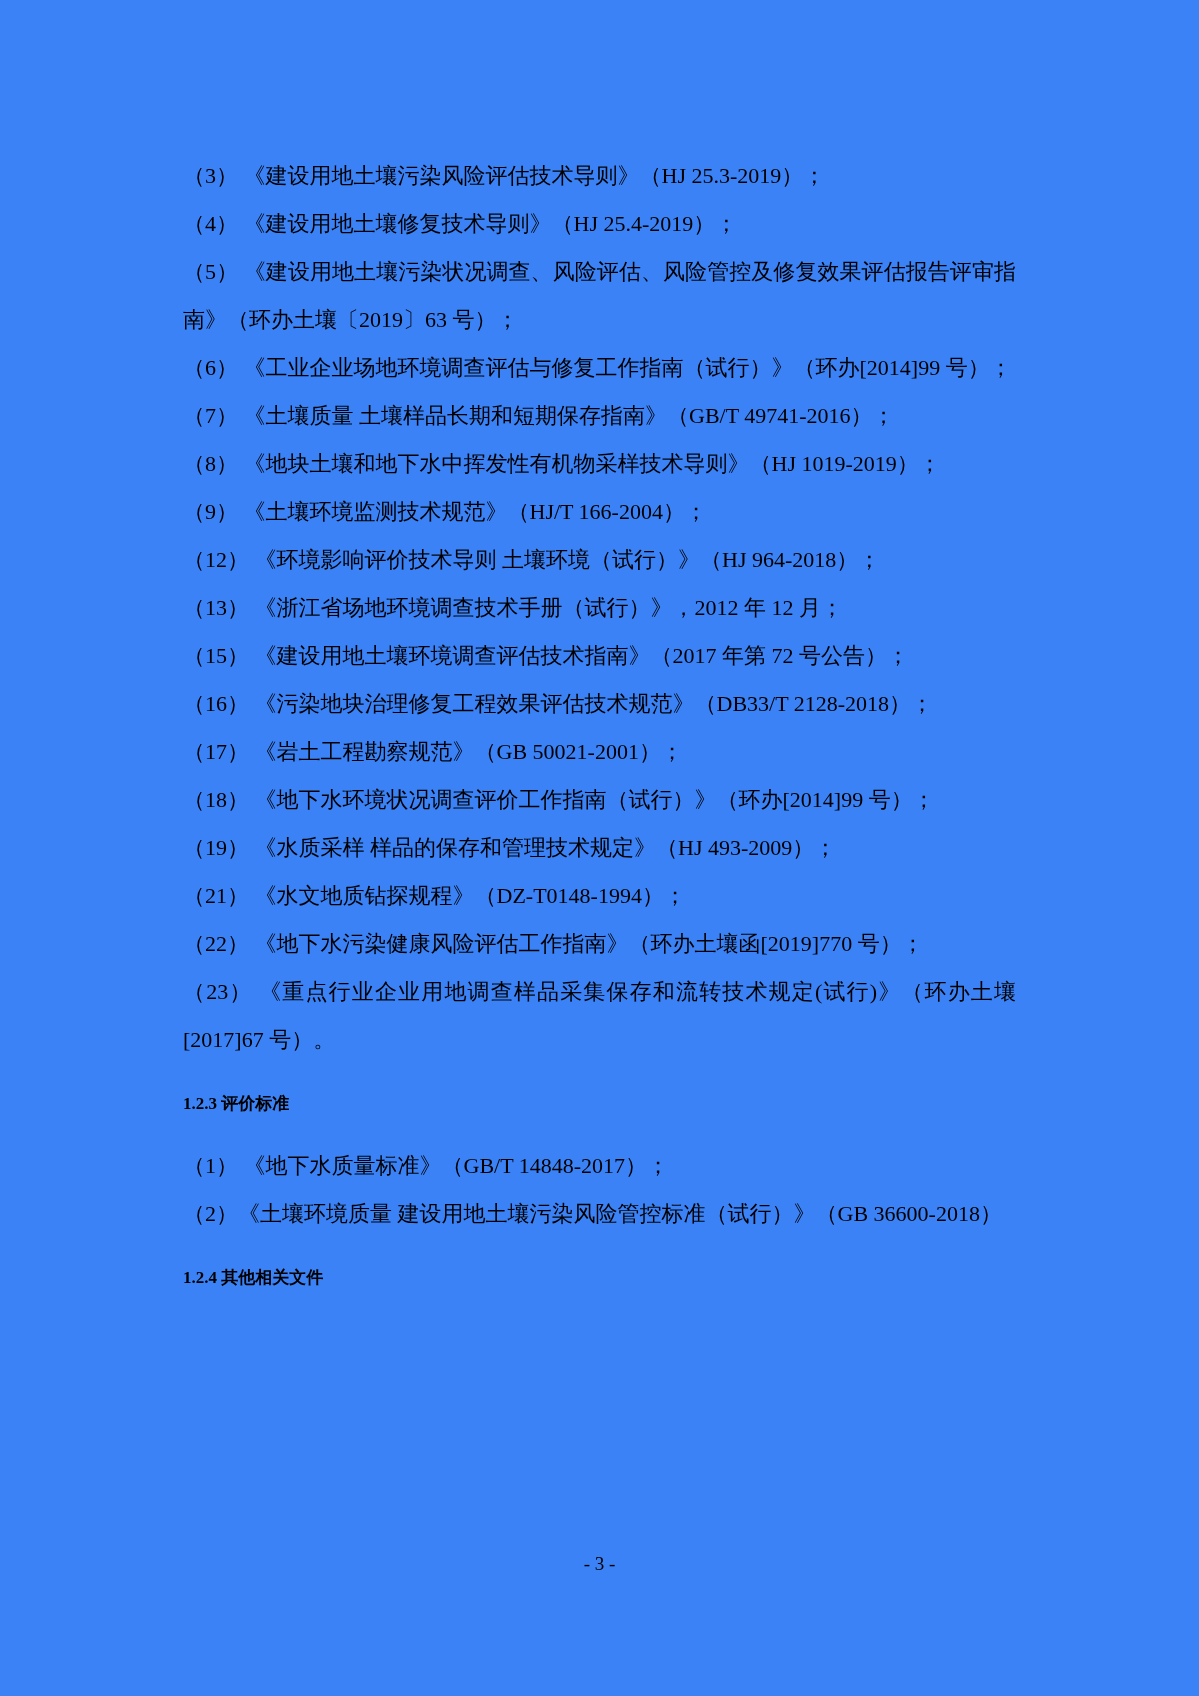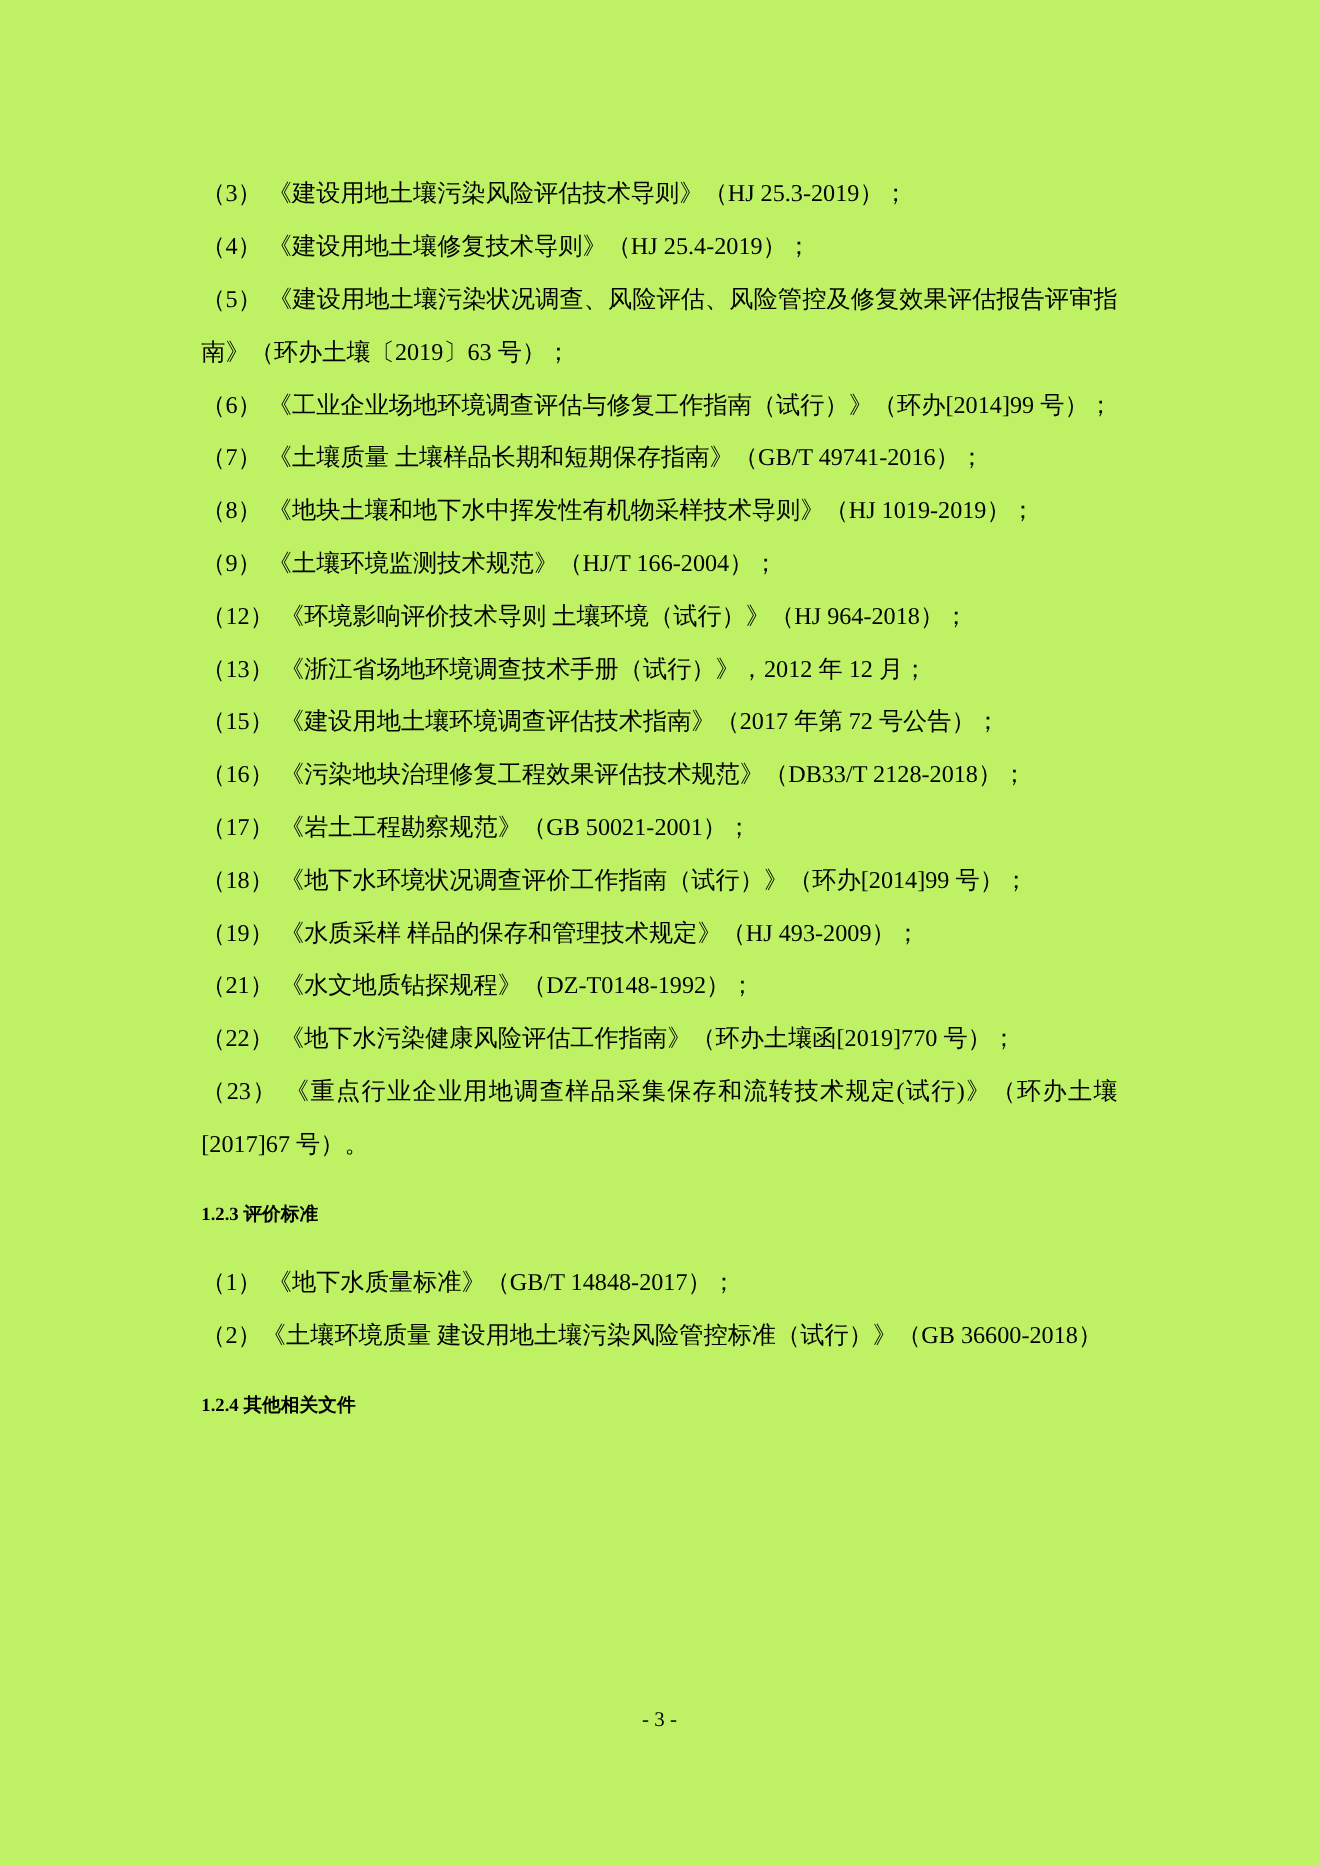--- a/index.html
+++ b/index.html
@@ -4,21 +4,21 @@
 <style>
   html, body {
     margin: 0;
     padding: 0;
     background: #ffffff;
   }
   .page {
     position: relative;
     width: 1199px;
     height: 1696px;
-    background: #bef264;
+    background: #3b82f6;
     overflow: hidden;
     font-family: "Liberation Serif", "DejaVu Serif", serif;
     color: #000000;
   }
   .content {
     position: absolute;
     top: 152px;
     left: 183px;
     width: 833px;
   }
@@ -65,21 +65,21 @@
     <p class="para">（7） 《土壤质量 土壤样品长期和短期保存指南》（GB/T 49741-2016）；</p>
     <p class="para">（8） 《地块土壤和地下水中挥发性有机物采样技术导则》（HJ 1019-2019）；</p>
     <p class="para">（9） 《土壤环境监测技术规范》（HJ/T 166-2004）；</p>
     <p class="para">（12） 《环境影响评价技术导则 土壤环境（试行）》（HJ 964-2018）；</p>
     <p class="para">（13） 《浙江省场地环境调查技术手册（试行）》，2012 年 12 月；</p>
     <p class="para">（15） 《建设用地土壤环境调查评估技术指南》（2017 年第 72 号公告）；</p>
     <p class="para">（16） 《污染地块治理修复工程效果评估技术规范》（DB33/T 2128-2018）；</p>
     <p class="para">（17） 《岩土工程勘察规范》（GB 50021-2001）；</p>
     <p class="para">（18） 《地下水环境状况调查评价工作指南（试行）》（环办[2014]99 号）；</p>
     <p class="para">（19） 《水质采样 样品的保存和管理技术规定》（HJ 493-2009）；</p>
-    <p class="para">（21） 《水文地质钻探规程》（DZ-T0148-1992）；</p>
+    <p class="para">（21） 《水文地质钻探规程》（DZ-T0148-1994）；</p>
     <p class="para">（22） 《地下水污染健康风险评估工作指南》（环办土壤函[2019]770 号）；</p>
     <p class="para">（23） 《重点行业企业用地调查样品采集保存和流转技术规定(试行)》（环办土壤[2017]67 号）。</p>
 
     <h3 class="heading">1.2.3 评价标准</h3>
 
     <p class="para">（1） 《地下水质量标准》（GB/T 14848-2017）；</p>
     <p class="para">（2）《土壤环境质量 建设用地土壤污染风险管控标准（试行）》（GB 36600-2018）</p>
 
     <h3 class="heading heading-last">1.2.4 其他相关文件</h3>
 

